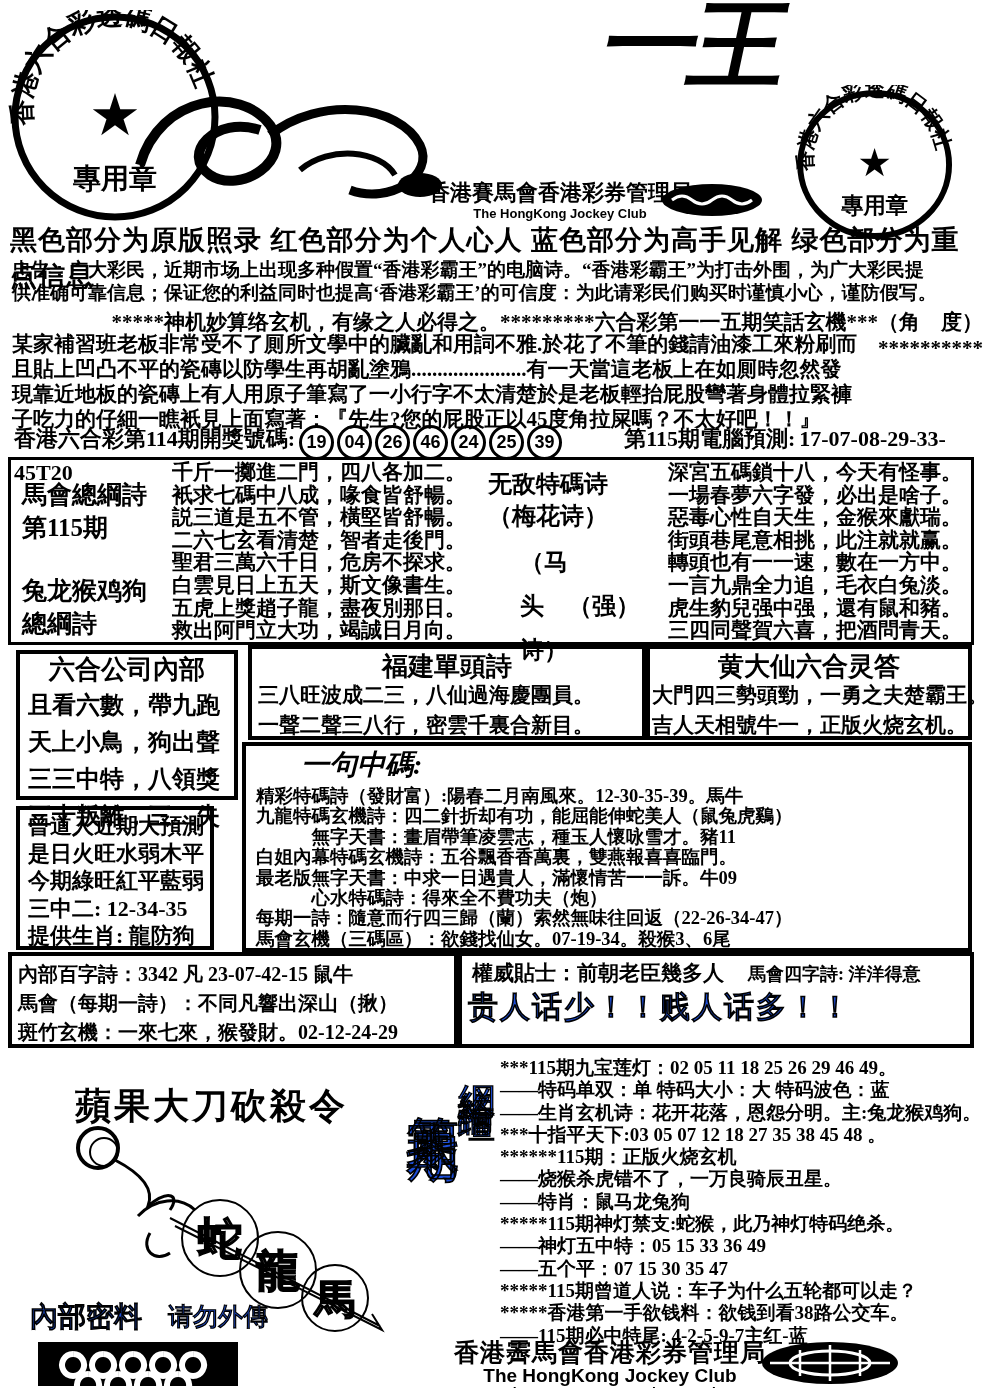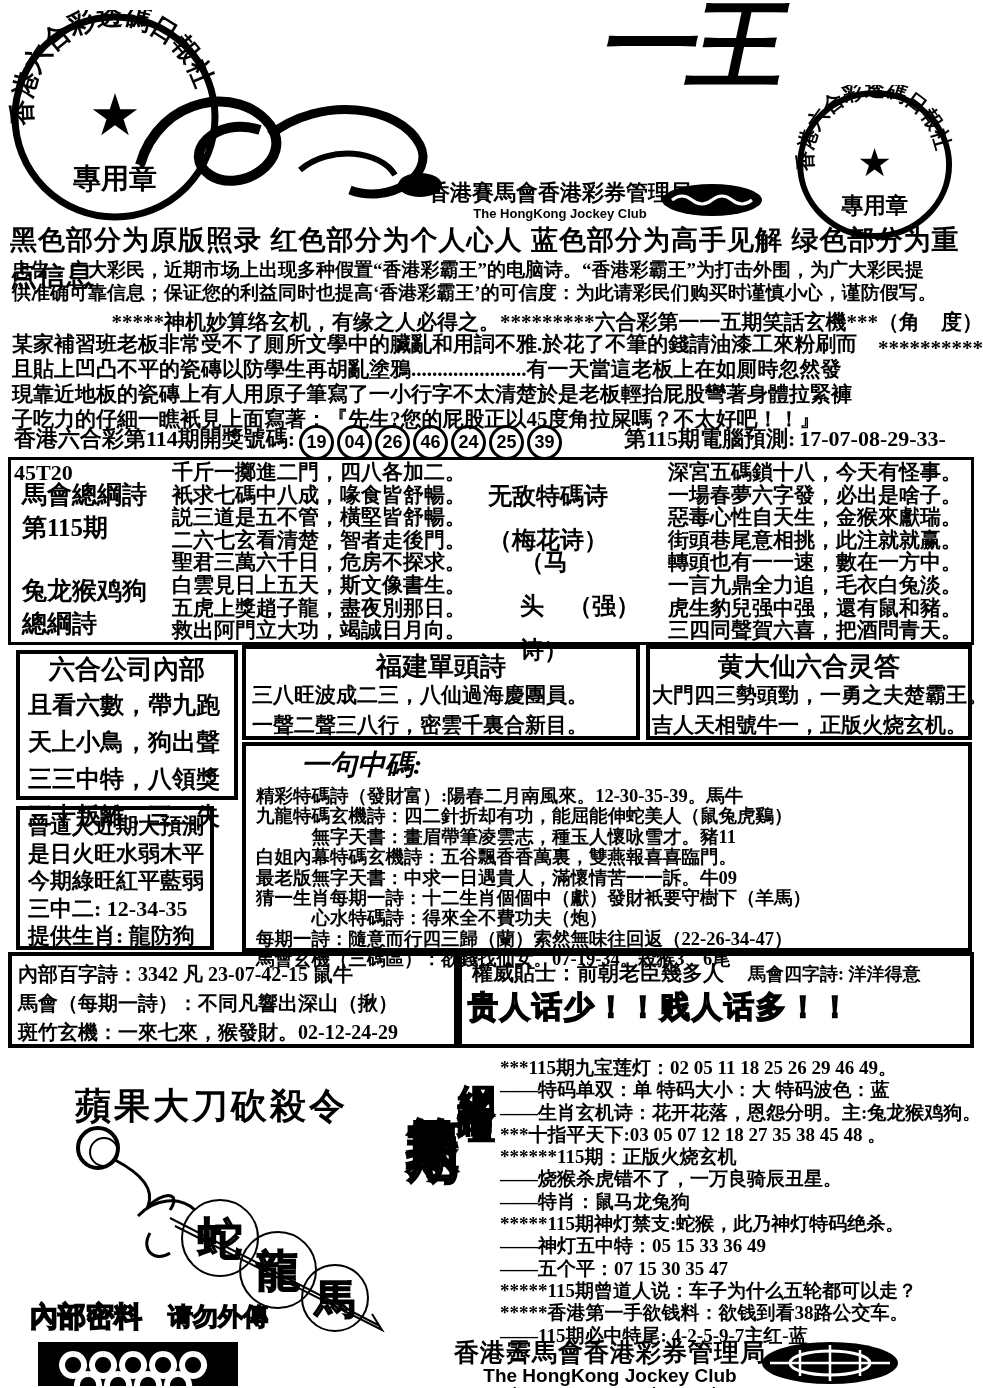--- a/index.html
+++ b/index.html
@@ -1,33 +1,33 @@
 <!DOCTYPE html>
 <html><head>
 <meta charset="utf-8">
 <style>
   html,body{margin:0;padding:0;background:#e8e8e8;}
   .page{position:relative;width:983px;height:1388px;background:#fff;color:#000;
         font-family:"Liberation Serif","DejaVu Serif",serif;overflow:hidden;}
   .abs{position:absolute;}
   .b{font-weight:bold;}
   .box{position:absolute;border:3px solid #000;box-sizing:border-box;}
-  .outline{color:#404040;-webkit-text-stroke:1.6px #000;font-weight:bold;}
+  .outline{color:#1d4ed8;-webkit-text-stroke:1.6px #000;font-weight:normal;}
   .vert{writing-mode:vertical-rl;text-orientation:upright;}
   .legend{font-size:27px;font-weight:bold;letter-spacing:1px;font-family:"Liberation Sans","DejaVu Sans",sans-serif;}
   .notice div{font-size:19px;font-weight:bold;line-height:23px;}
   .jokehead{font-size:21px;font-weight:bold;text-align:right;}
   .jokebody div{font-size:21px;font-weight:bold;line-height:25px;}
   .res-label{font-size:22px;font-weight:bold;}
   .ball{display:inline-block;width:29px;height:29px;border:3px solid #000;border-radius:50%;
         text-align:center;line-height:29px;font-weight:bold;font-size:18px;margin-right:3px;
         font-family:"Liberation Sans",sans-serif;}
   .poem-line div{font-size:21px;font-weight:bold;line-height:22.6px;white-space:nowrap;}
   .lt{font-size:25px;font-weight:bold;}
-  .sp-title{font-size:24px;font-weight:bold;margin-top:12px;}
+  .sp-title{font-size:24px;font-weight:bold;}
   .sp-lines div{font-size:24px;font-weight:bold;line-height:44px;}
   .inner-title{font-size:26px;font-weight:bold;text-align:center;}
   .inner-lines div{font-size:24px;font-weight:bold;line-height:37px;white-space:nowrap;}
   .zeng-lines div{font-size:22px;font-weight:bold;line-height:27.5px;white-space:nowrap;}
   .fj-title{font-size:26px;font-weight:bold;text-align:center;border-bottom:0;}
   .fj-lines div{font-size:21px;font-weight:bold;line-height:30px;white-space:nowrap;}
   .yj-title{font-size:28px;font-weight:bold;font-style:italic;}
   .yj-lines div{font-size:18.5px;font-weight:bold;line-height:20.4px;white-space:nowrap;}
   .nb-lines div{font-size:20px;font-weight:bold;line-height:29px;white-space:nowrap;}
   .qw{font-size:21px;font-weight:bold;white-space:nowrap;}
@@ -158,21 +158,21 @@
   <div class="box" style="left:16px;top:806px;width:198px;height:144px;border-width:4px;">
     <div class="zeng-lines" style="padding:2px 0 0 8px;">
         <div>曾道人近期大預測</div>
         <div>是日火旺水弱木平</div>
         <div>今期綠旺紅平藍弱</div>
         <div>三中二: 12-34-35</div>
         <div>提供生肖: 龍防狗</div>
       </div>
   </div>
 
-  <div class="box" style="left:242px;top:645px;width:398px;height:95px;border-width:4px;">
+  <div class="box" style="left:248px;top:645px;width:398px;height:95px;border-width:4px;">
     <div class="fj-title">福建單頭詩</div>
     <div class="fj-lines" style="padding-left:6px;margin-top:-4px;">
         <div>三八旺波成二三，八仙過海慶團員。</div>
         <div>一聲二聲三八行，密雲千裏合新目。</div>
       </div>
   </div>
 
   <div class="box" style="left:646px;top:645px;width:326px;height:95px;border-width:4px;">
     <div class="fj-title">黄大仙六合灵答</div>
     <div class="fj-lines" style="padding-left:2px;margin-top:-4px;font-size:20px;">
@@ -182,21 +182,20 @@
   </div>
 
   <div class="box" style="left:242px;top:742px;width:730px;height:210px;border-width:4px;">
     <div class="yj-title" style="padding-left:55px;">一句中碼:</div>
     <div class="yj-lines" style="padding-left:10px;margin-top:2px;">
         <div>精彩特碼詩（發財富）:陽春二月南風來。12-30-35-39。馬牛</div>
         <div>九龍特碼玄機詩：四二針折却有功，能屈能伸蛇美人（鼠兔虎鷄）</div>
         <div>　　　無字天書：畫眉帶筆凌雲志，種玉人懷咏雪才。豬11</div>
         <div>白姐內幕特碼玄機詩：五谷飄香香萬裏，雙燕報喜喜臨門。</div>
         <div>最老版無字天書：中求一日遇貴人，滿懷情苦一一訴。牛09</div>
-        <div>猜一生肖每期一詩：十二生肖個個中（獻）發財衹要守樹下（羊馬）</div>
         <div>　　　心水特碼詩：得來全不費功夫（炮）</div>
         <div>每期一詩：隨意而行四三歸（蘭）索然無味往回返（22-26-34-47）</div>
         <div>馬會玄機（三碼區）：欲錢找仙女。07-19-34。殺猴3、6尾</div>
       </div>
   </div>
 
   <div class="box" style="left:8px;top:952px;width:450px;height:96px;border-width:4px;">
     <div class="nb-lines" style="padding:4px 0 0 6px;">
         <div>內部百字詩：3342 凡 23-07-42-15 鼠牛</div>
         <div>馬會（每期一詩）：不同凡響出深山（揪）</div>

